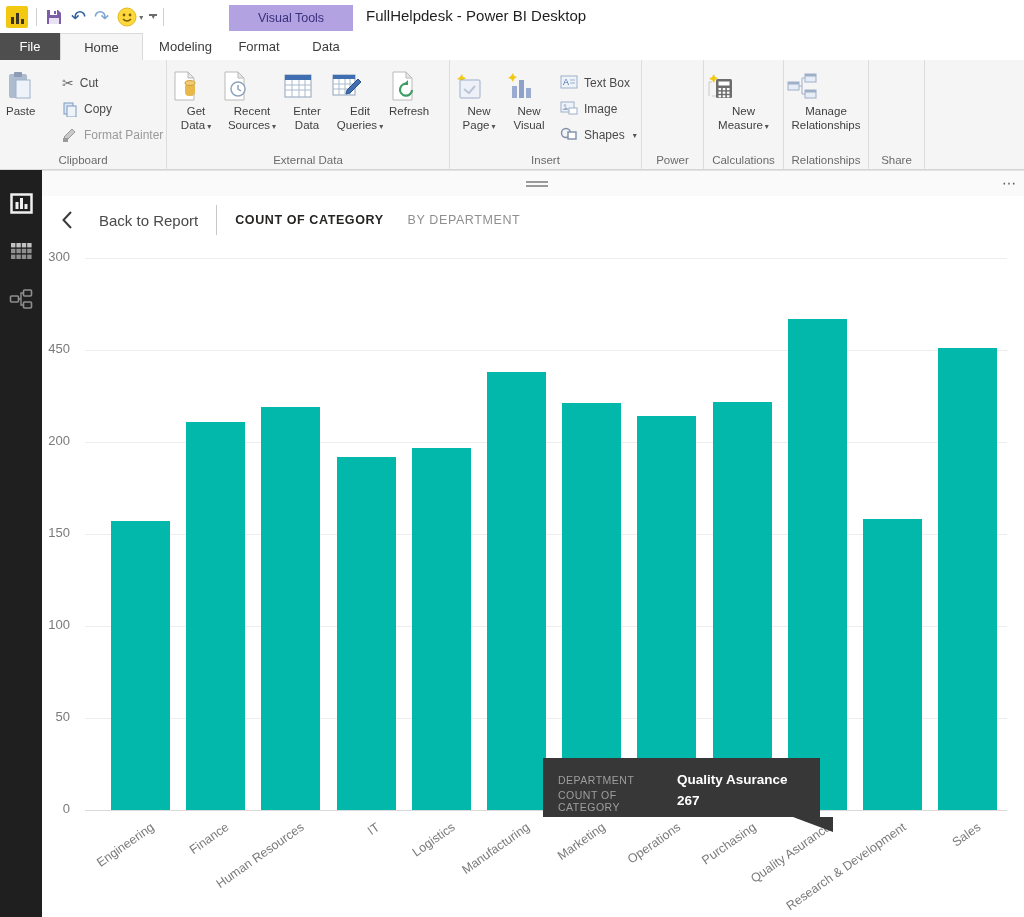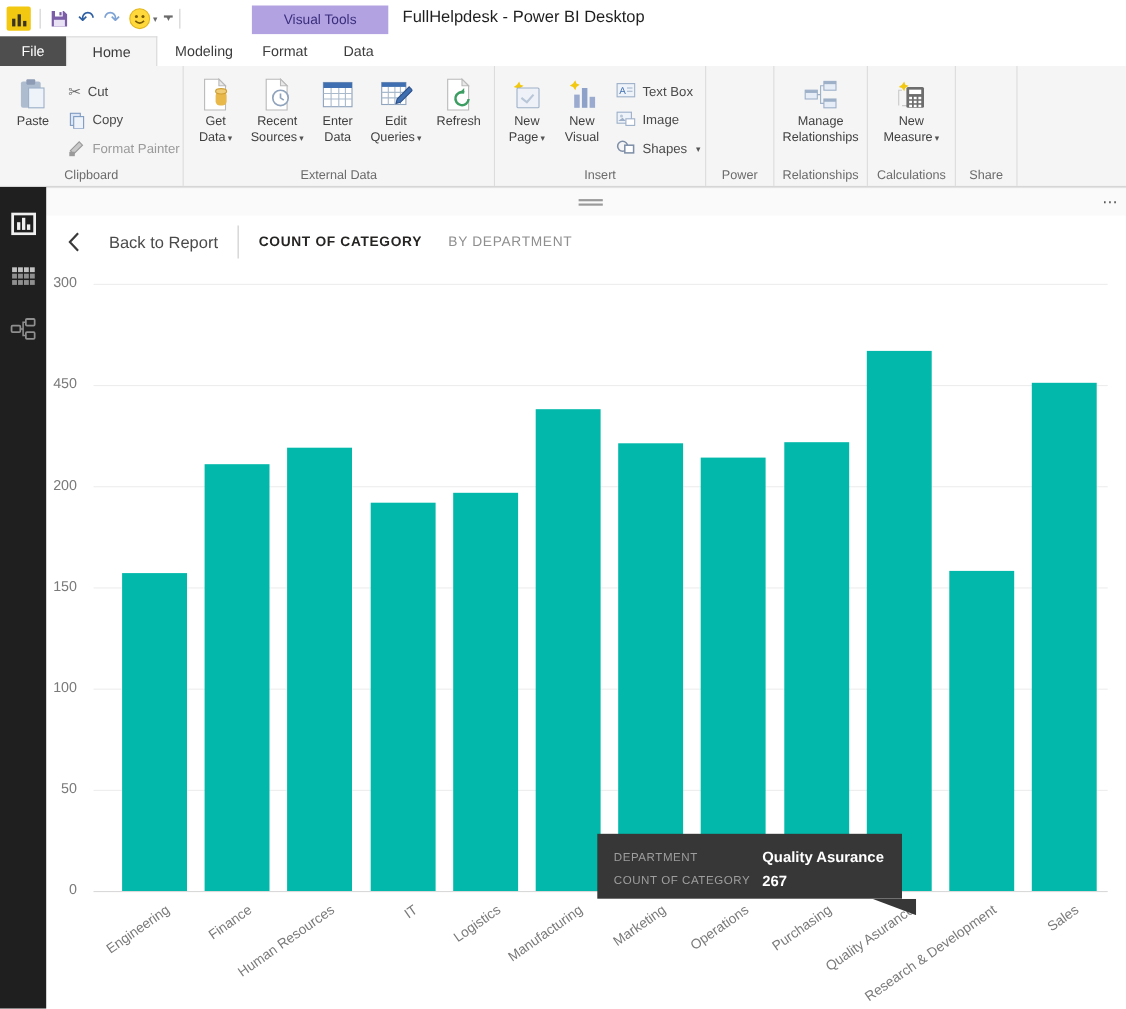--- a/index.html
+++ b/index.html
@@ -29,21 +29,21 @@
   .tab-home { left:60px; width:83px; background:#f5f5f5; border:1px solid #d9d9d9; border-bottom:none; }
   .tab-modeling { left:143px; width:85px; }
   .tab-format { left:228px; width:62px; }
   .tab-drill { left:300px; width:52px; }
 
   
   .ribbon { position:absolute; left:0; top:60px; width:1024px; height:110px; background:#f5f5f5; border-bottom:1px solid #d6d6d6; display:flex; }
   .rgroup { position:relative; height:100%; border-right:1px solid #dcdcdc; padding-top:4px; }
   .rgroup .glabel { position:absolute; bottom:3px; left:0; right:0; text-align:center; font-size:11.5px; color:#6b6b6b; }
   .bigbtns { display:flex; align-items:flex-start; height:86px; }
-  .bigbtn { display:flex; flex-direction:column; align-items:center; padding-top:4px; cursor:default; }
+  .bigbtn { display:flex; flex-direction:column; align-items:flex-start; padding-top:4px; cursor:default; }
   .bigbtn .ic { height:36px; display:flex; align-items:center; justify-content:center; }
   .bigbtn .lb { font-size:11.5px; color:#3f3f3f; text-align:center; line-height:1.25; }
   .dd { font-size:8px; color:#555; margin-left:2px; }
   .smallstack { display:flex; flex-direction:column; justify-content:flex-start; padding-top:6px; }
   .smallbtn { display:flex; align-items:center; gap:6px; height:26px; font-size:12px; color:#4a4a4a; cursor:default; }
   .smallbtn.dim { color:#9a9a9a; }
 
   
   .canvas-top { position:absolute; left:0; top:170px; width:1024px; height:26px; background:#fafafa; border-top:1px solid #e2e2e2; }
   .handle { position:absolute; left:526px; top:10px; width:22px; cursor:grab; }
@@ -66,21 +66,21 @@
   .bar { position:absolute; background:#01b8aa; pointer-events:auto; }
   .xcat { position:absolute; font-size:12.5px; color:#7a7a7a; white-space:nowrap; transform:rotate(-35deg); transform-origin:100% 0; }
 
   
   .sidebar { position:absolute; left:0; top:170px; width:42px; height:747px; background:#1f1f1f; z-index:5; }
   .sbicon { width:42px; height:40px; display:flex; align-items:center; justify-content:center; cursor:default; }
 
   
   .tooltip { position:absolute; left:543px; top:758px; width:277px; height:59px; background:#373737; z-index:10; padding:11px 0 0 15px; }
   .ttrow { display:flex; height:21px; align-items:center; }
-  .ttlabel { width:135px; font-size:10.5px; letter-spacing:0.5px; color:#9e9e9e; }
+  .ttlabel { width:119px; font-size:10.5px; letter-spacing:0.5px; color:#9e9e9e; }
   .ttval { font-size:13.5px; font-weight:700; color:#fff; }
   .tttail { position:absolute; left:793px; top:817px; width:40px; height:15px; background:#373737; clip-path:polygon(0 0,100% 0,100% 100%); z-index:10; }
 </style>
 </head>
 <body>
 
 <div id="app">
 
   <div id="plot">
       <div class="gridline zero" style="top: 810px;"></div>
@@ -315,40 +315,20 @@
             </div>
         </div>
       </div>
       <div class="glabel">Insert</div>
     </div>
 
     <div class="rgroup" style="width:62px;">
       <div class="glabel">Power</div>
     </div>
 
-    <div class="rgroup" style="width:85px;">
-      <div class="bigbtns" style="justify-content:center;width:100%;">
-        <div class="bigbtn" style="width:80px;">
-          <span class="ic">
-              <svg width="32" height="28" viewBox="0 0 32 28">
-                <rect x="2" y="10" width="11" height="8" fill="#e7edf6" stroke="#9db0c8"></rect>
-                <rect x="2" y="10" width="11" height="2.5" fill="#9db0c8"></rect>
-                <rect x="19" y="2" width="11" height="8" fill="#e7edf6" stroke="#9db0c8"></rect>
-                <rect x="19" y="2" width="11" height="2.5" fill="#9db0c8"></rect>
-                <rect x="19" y="18" width="11" height="8" fill="#e7edf6" stroke="#9db0c8"></rect>
-                <rect x="19" y="18" width="11" height="2.5" fill="#9db0c8"></rect>
-                <path d="M13 14 h3 v-8 h3 M16 14 v8 h3" stroke="#9db0c8" fill="none"></path>
-              </svg>
-            </span>
-          <span class="lb">Manage Relationships</span>
-        </div>
-      </div>
-      <div class="glabel">Relationships</div>
-    </div>
-
     <div class="rgroup" style="width:80px;">
       <div class="bigbtns" style="justify-content:center;width:100%;">
         <div class="bigbtn" style="width:76px;">
           <span class="ic">
               <svg width="30" height="30" viewBox="0 0 30 30">
                 <path d="M6 6 l2 -3 1 3 3 1 -3 2 -1 3 -2 -3 -3 -1 z" fill="#f2c811"></path>
                 <path d="M6 11 h-3 v14 M6 25 h8" stroke="#c9c9c9" fill="none"></path>
                 <rect x="10" y="8" width="16" height="19" rx="1.5" fill="#6d6d6d"></rect>
                 <rect x="12.5" y="10.5" width="11" height="4" fill="#fff"></rect>
                 <g fill="#fff">
@@ -361,20 +341,40 @@
                   <rect x="12.5" y="24.2" width="2.6" height="2.2"></rect>
                   <rect x="16.7" y="24.2" width="2.6" height="2.2"></rect>
                   <rect x="20.9" y="24.2" width="2.6" height="2.2"></rect>
                 </g>
               </svg>
             </span>
           <span class="lb"><span>New Measure</span><span class="dd">▾</span></span>
         </div>
       </div>
       <div class="glabel">Calculations</div>
+    </div>
+
+    <div class="rgroup" style="width:85px;">
+      <div class="bigbtns" style="justify-content:center;width:100%;">
+        <div class="bigbtn" style="width:80px;">
+          <span class="ic">
+              <svg width="32" height="28" viewBox="0 0 32 28">
+                <rect x="2" y="10" width="11" height="8" fill="#e7edf6" stroke="#9db0c8"></rect>
+                <rect x="2" y="10" width="11" height="2.5" fill="#9db0c8"></rect>
+                <rect x="19" y="2" width="11" height="8" fill="#e7edf6" stroke="#9db0c8"></rect>
+                <rect x="19" y="2" width="11" height="2.5" fill="#9db0c8"></rect>
+                <rect x="19" y="18" width="11" height="8" fill="#e7edf6" stroke="#9db0c8"></rect>
+                <rect x="19" y="18" width="11" height="2.5" fill="#9db0c8"></rect>
+                <path d="M13 14 h3 v-8 h3 M16 14 v8 h3" stroke="#9db0c8" fill="none"></path>
+              </svg>
+            </span>
+          <span class="lb">Manage Relationships</span>
+        </div>
+      </div>
+      <div class="glabel">Relationships</div>
     </div>
 
     <div class="rgroup" style="width:56px;">
       <div class="glabel">Share</div>
     </div>
 
     <div style="flex:1;"></div>
   </div>
 
   <div class="canvas-top">

